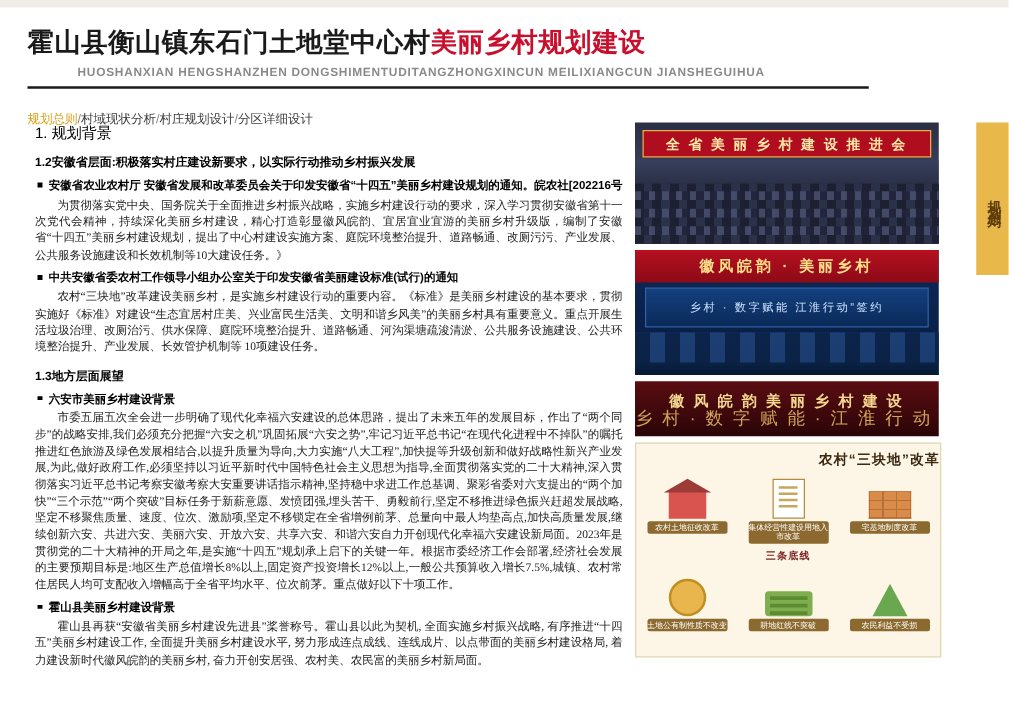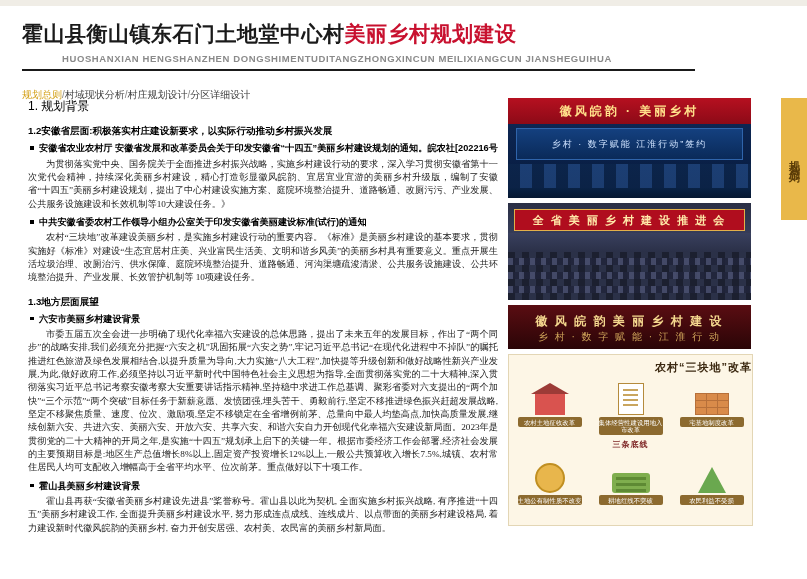--- a/index.html
+++ b/index.html
@@ -111,22 +111,22 @@
     background:repeating-linear-gradient(90deg,#0b2246 0 12px,#1d3f74 12px 24px);
     opacity:.9;
   }
   
   .p3{height:44px;background:linear-gradient(#5a0d12,#2a0507);}
   .p3 .t{
     position:absolute;left:0;right:0;top:8px;text-align:center;
     color:#f4d78e;font-size:12px;font-weight:bold;letter-spacing:2px;
   }
   .p3 .t2{
-    position:absolute;left:0;right:0;bottom:5px;text-align:center;
-    color:#cfa45a;font-size:10px;letter-spacing:2px;
+    position:absolute;left:0;right:0;bottom:5px;text-align:left;
+    color:#cfa45a;font-size:14px;letter-spacing:2px;
   }
   
   .p4{
     height:170px;background:#fdf6e6;border:1px solid #e3d6b5;
   }
   .p4 .ititle{
     position:absolute;left:0;right:0;top:5px;text-align:right;
     font-size:11px;font-weight:bold;color:#3d2a12;letter-spacing:1px;
   }
   .ig-row{
@@ -204,38 +204,38 @@
     <div class="para">农村“三块地”改革建设美丽乡村，是实施乡村建设行动的重要内容。《标准》是美丽乡村建设的基本要求，贯彻实施好《标准》对建设“生态宜居村庄美、兴业富民生活美、文明和谐乡风美”的美丽乡村具有重要意义。重点开展生活垃圾治理、改厕治污、供水保障、庭院环境整治提升、道路畅通、河沟渠塘疏浚清淤、公共服务设施建设、公共环境整治提升、产业发展、长效管护机制等 10项建设任务。</div>
     <div class="h2 sub">1.3地方层面展望</div>
     <div class="bullet">六安市美丽乡村建设背景</div>
     <div class="para">市委五届五次全会进一步明确了现代化幸福六安建设的总体思路，提出了未来五年的发展目标，作出了“两个同步”的战略安排,我们必须充分把握“六安之机”巩固拓展“六安之势”,牢记习近平总书记“在现代化进程中不掉队”的嘱托推进红色旅游及绿色发展相结合,以提升质量为导向,大力实施“八大工程”,加快提等升级创新和做好战略性新兴产业发展,为此,做好政府工作,必须坚持以习近平新时代中国特色社会主义思想为指导,全面贯彻落实党的二十大精神,深入贯彻落实习近平总书记考察安徽考察大安重要讲话指示精神,坚持稳中求进工作总基调、聚彩省委对六支提出的“两个加快”“三个示范”“两个突破”目标任务于新薪意愿、发愤团强,埋头苦干、勇毅前行,坚定不移推进绿色振兴赶超发展战略,坚定不移聚焦质量、速度、位次、激励项,坚定不移锁定在全省增例前茅、总量向中最人均垫高点,加快高质量发展,继续创新六安、共进六安、美丽六安、开放六安、共享六安、和谐六安自力开创现代化幸福六安建设新局面。2023年是贯彻党的二十大精神的开局之年,是实施“十四五”规划承上启下的关键一年。根据市委经济工作会部署,经济社会发展的主要预期目标是:地区生产总值增长8%以上,固定资产投资增长12%以上,一般公共预算收入增长7.5%,城镇、农村常住居民人均可支配收入增幅高于全省平均水平、位次前茅。重点做好以下十项工作。</div>
     <div class="bullet">霍山县美丽乡村建设背景</div>
     <div class="para">霍山县再获“安徽省美丽乡村建设先进县”桨誉称号。霍山县以此为契机, 全面实施乡村振兴战略, 有序推进“十四五”美丽乡村建设工作, 全面提升美丽乡村建设水平, 努力形成连点成线、连线成片、以点带面的美丽乡村建设格局, 着力建设新时代徽风皖韵的美丽乡村, 奋力开创安居强、农村美、农民富的美丽乡村新局面。</div>
   </div>
 
   <div class="gallery">
 
-    <div class="photo p2">
-      <div class="hdr">徽风皖韵 · 美丽乡村</div>
-      <div class="screen">乡村 · 数字赋能 江淮行动”签约</div>
-      <div class="table">
-        <div class="people"></div>
-      </div>
-    </div>
-
     <div class="photo p1">
       <div class="banner">全 省 美 丽 乡 村 建 设 推 进 会</div>
       <div class="stage"></div>
       <div class="seats">
         <div class="row" style="top:6px"></div>
         <div class="row" style="top:20px"></div>
         <div class="row" style="top:34px"></div>
       </div>
     </div>
 
+    <div class="photo p2">
+      <div class="hdr">徽风皖韵 · 美丽乡村</div>
+      <div class="screen">乡村 · 数字赋能 江淮行动”签约</div>
+      <div class="table">
+        <div class="people"></div>
+      </div>
+    </div>
+
     <div class="photo p3">
       <div class="t">徽 风 皖 韵 美 丽 乡 村 建 设</div>
       <div class="t2">乡 村 · 数 字 赋 能 · 江 淮 行 动</div>
     </div>
 
     <div class="photo p4">
       <div class="ititle">农村“三块地”改革</div>
 
       <div class="ig-row r1">
         <div class="ig-item">

